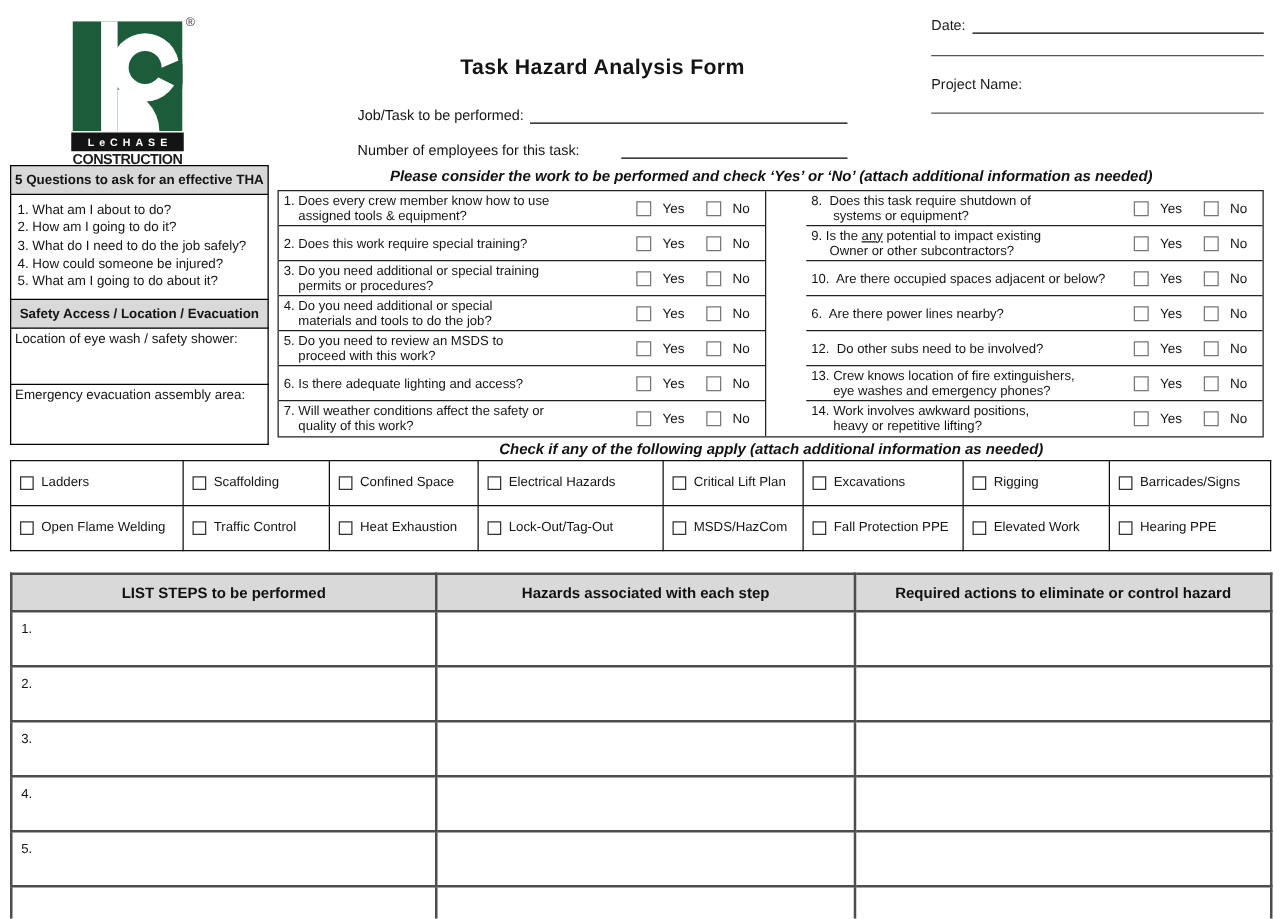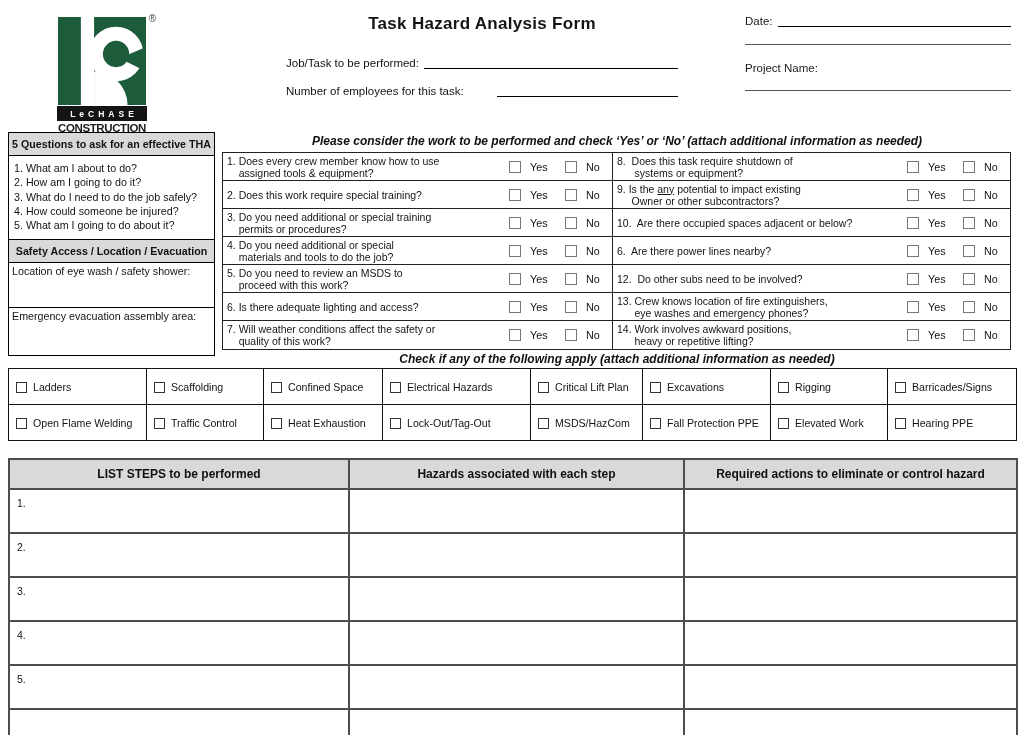--- a/index.html
+++ b/index.html
@@ -11,21 +11,21 @@
   }
   
   .logo { position:absolute; left:57px; top:17px; width:90px; }
   .logo-mark { display:block; width:88px; height:88px; margin-left:1px; }
   .logo-reg { position:absolute; right:-9px; top:-4px; font-size:10px; color:#444; }
   .logo-bar { background:#141414; color:#fff; font-weight:bold; font-size:8.5px;
               letter-spacing:4px; text-align:center; padding:2.5px 0 2.5px 4px; margin-top:1px; }
   .logo-sub { font-weight:bold; font-size:11.5px; letter-spacing:-0.4px; text-align:center;
               color:#1c1c1c; margin-top:0.5px; }
   
-  .center-head { position:absolute; left:286px; top:14px; width:392px; }
+  .center-head { position:absolute; left:286px; top:44px; width:392px; }
   .form-title { text-align:center; font-size:17px; font-weight:bold; letter-spacing:0.3px; }
   .field-line { display:flex; align-items:flex-end; font-size:11.5px; }
   .center-head .field-line.first { margin-top:22px; }
   .center-head .field-line.second { margin-top:15px;gap:28px; }
   .rule { flex:1; border-bottom:1px solid #000; height:13px; margin-left:5px; }
   
   .right-head { position:absolute; left:745px; top:14px; width:266px; font-size:11.5px; color:#1a1a1a; }
   .rh-label { margin-top:17px; }
   .rule-full { border-bottom:1px solid #555; height:1px; margin-top:17px; }
   .right-head .rule-full.tight { margin-top:16px; }
@@ -41,21 +41,21 @@
   
   .q-instruction, .apply-instruction {
     position:absolute; left:222px; width:790px; text-align:center;
     font-weight:bold; font-style:italic; font-size:12px; color:#111;
   }
   .q-instruction { top:134px; }
   .apply-instruction { top:352px; }
   .q-table { position:absolute; left:222px; top:152px; width:789px; display:flex;
              border:1px solid #222; background:#fff; }
   .q-col-left { width:390px; border-right:1px solid #222; }
-  .q-col-right { flex:1; }
+  .q-col-right { flex:1;margin-left:32px; }
   .q-row { height:28px; display:flex; align-items:center; border-bottom:1px solid #222; padding:0 5px 0 4px; }
   .q-col-left .q-row:last-child, .q-col-right .q-row:last-child { border-bottom:none; }
   .q-text { flex:1; font-size:10.5px; line-height:12px; white-space:pre-wrap; }
   .u { text-decoration:underline; }
   .cb { width:12px; height:12px; border:1.5px solid #777; background:#fff; flex:0 0 auto; display:inline-block; }
   .yn { font-size:10.8px; margin-left:9px; width:26px; flex:0 0 auto; }
   .yn.last { width:20px; margin-right:1px; }
   .q-row .cb.second { margin-left:9px; }
   
   .hazard-table { position:absolute; left:8px; top:368px; width:1008px;

